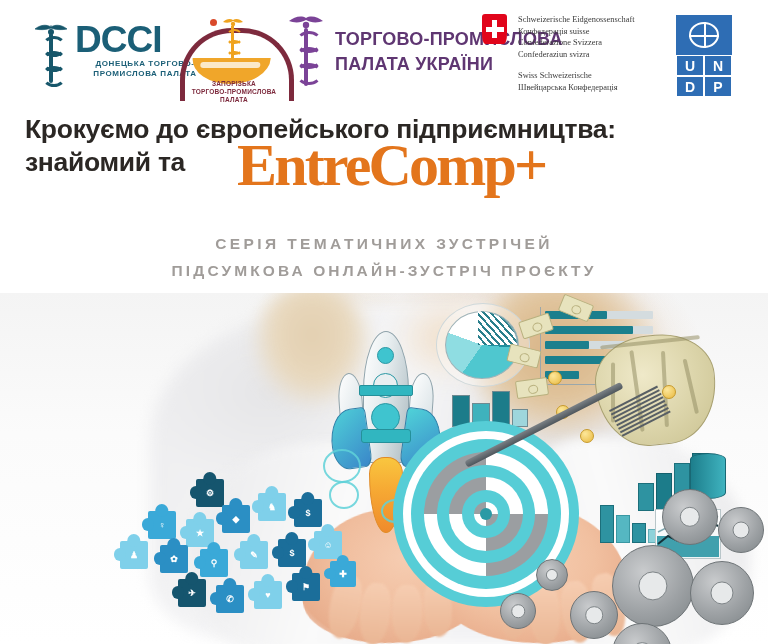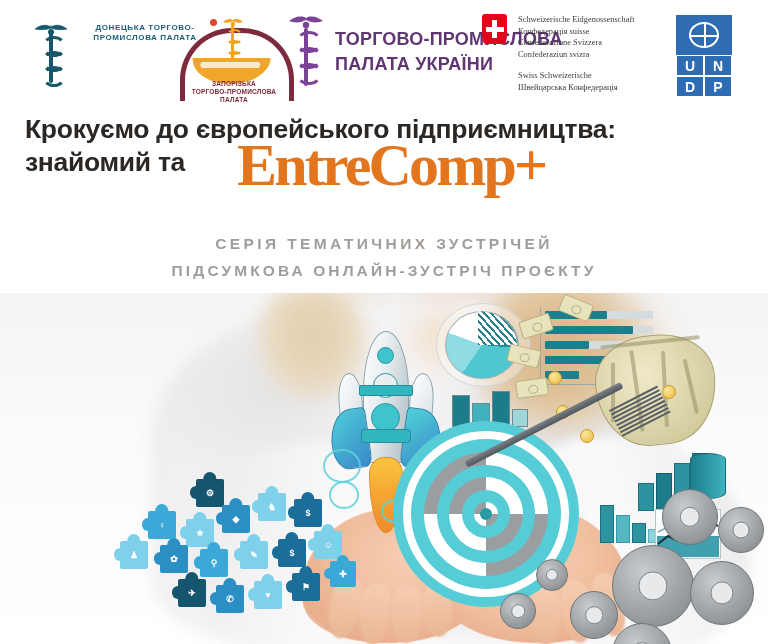--- a/index.html
+++ b/index.html
@@ -332,20 +332,21 @@
         <svg class="cad-wings" viewBox="0 0 34 12">
           <path d="M17 1 L17 11 M17 3 C12 0 6 1 1 5 C6 6 12 6 17 4 Z M17 3 C22 0 28 1 33 5 C28 6 22 6 17 4 Z" fill="#17576b" stroke="#17576b" stroke-width="0.7"></path>
           <circle cx="17" cy="8" r="3" fill="#17576b"></circle>
         </svg>
         <div class="cad-rod"></div>
         <div class="cad-s1"></div>
           <div class="cad-s2"></div>
           <div class="cad-s3"></div>
       </div>
       <div class="dcci-words">
+        <div class="dcci-main">DCCI</div>
         <div class="dcci-dot"></div>
         <div class="dcci-sub">ДОНЕЦЬКА ТОРГОВО-</div>
         <div class="dcci-sub" style="margin-top:0">ПРОМИСЛОВА ПАЛАТА</div>
       </div>
     </div>
 
     <div class="logo-zap">
       <div class="zap-arc"></div>
       <div class="zap-cad">
         <svg class="zap-wing" viewBox="0 0 22 10">

